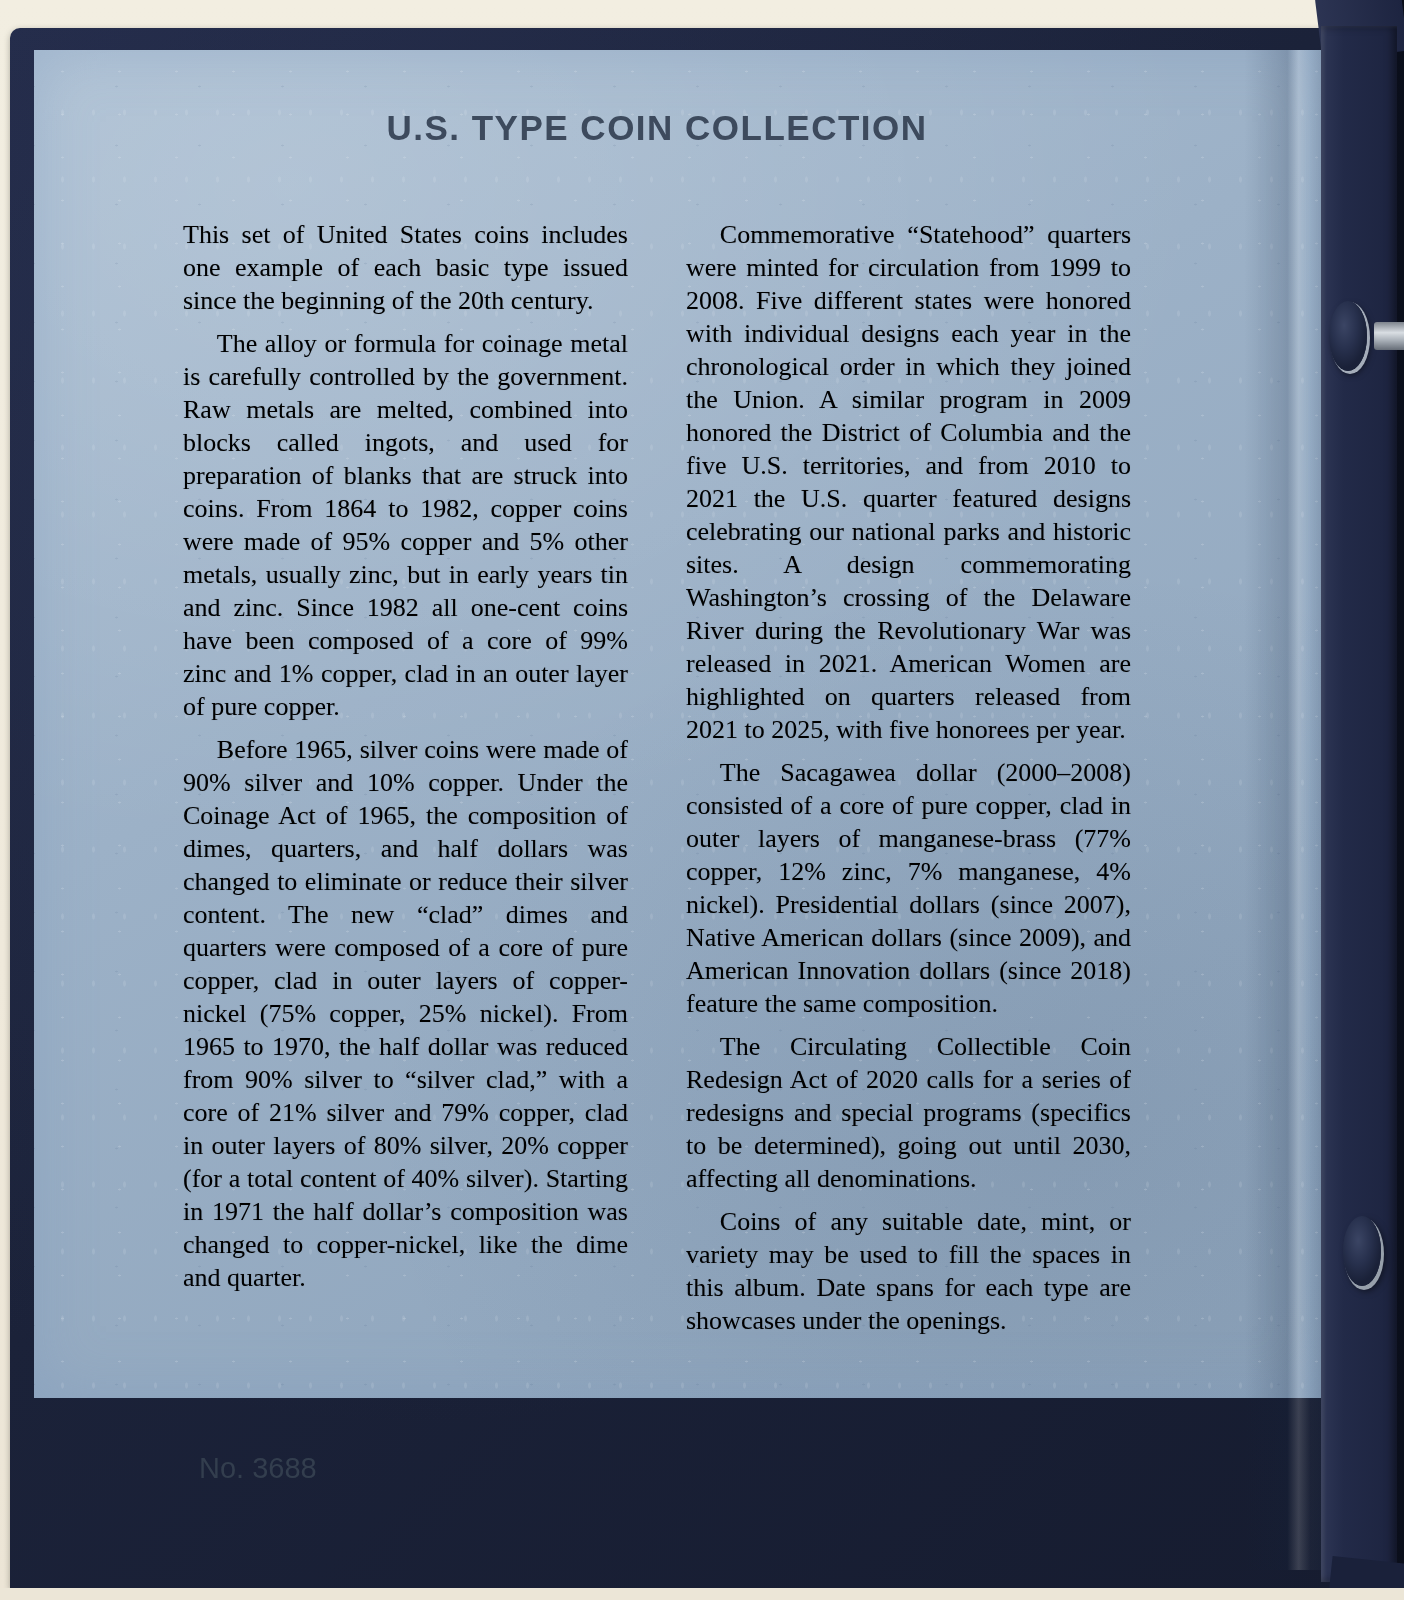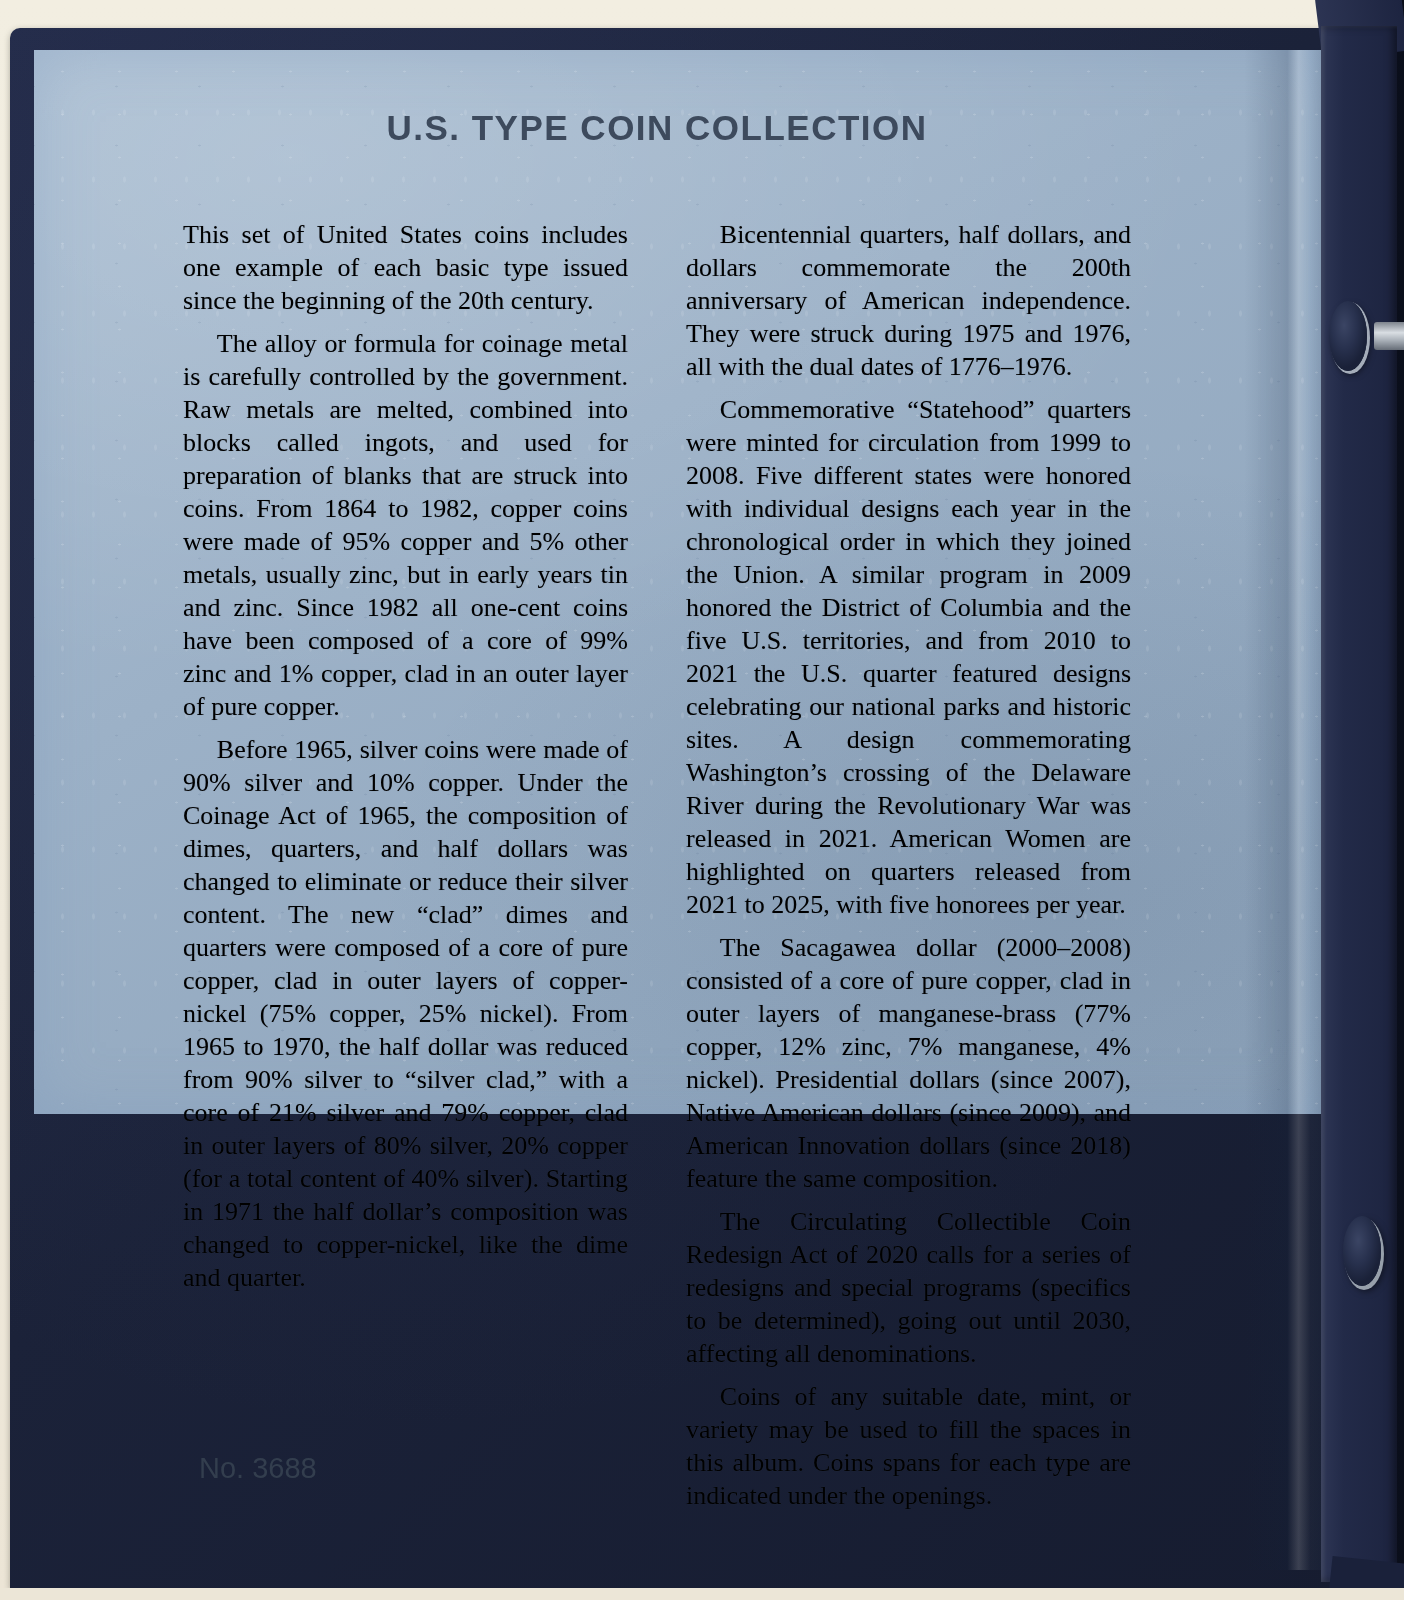--- a/index.html
+++ b/index.html
@@ -29,21 +29,21 @@
   .spine-flap{position:absolute;left:1321px;top:26px;width:76px;height:1556px;
     background:linear-gradient(90deg,#2e3655 0%,#222a48 30%,#1d2440 100%);
     box-shadow:inset 3px 0 4px rgba(255,255,255,.10), inset -4px 0 8px rgba(0,0,0,.45);}
   .spine-flap-top{position:absolute;left:1318px;top:-14px;width:86px;height:70px;
     background:linear-gradient(90deg,#2c3453,#1d2440);
     transform:rotate(-7deg);}
   .spine-flap-tip{position:absolute;left:1330px;top:1560px;width:80px;height:46px;
     background:#1a213a;transform:rotate(6deg);}
 
   
-  .page{position:absolute;left:34px;top:50px;width:1290px;height:1064px;
+  .page{position:absolute;left:34px;top:50px;width:1290px;height:1348px;
     background:
       radial-gradient(130% 90% at 20% 10%, rgba(255,255,255,.14), rgba(255,255,255,0) 55%),
       radial-gradient(90% 70% at 80% 80%, rgba(30,50,80,.10), rgba(0,0,0,0) 60%),
       linear-gradient(150deg,#aabed2 0%,#9cb1c7 40%,#92a8bf 75%,#8ea4bb 100%);
     box-shadow:inset 0 0 60px rgba(120,150,185,.35);}
   
   .page::before{content:"";position:absolute;inset:0;opacity:.5;
     background-image:
       radial-gradient(rgba(255,255,255,.35) 1px, rgba(255,255,255,0) 1.6px),
       radial-gradient(rgba(255,255,255,.22) 1px, rgba(255,255,255,0) 1.8px),
@@ -105,25 +105,24 @@
       <div class="title">U.S. TYPE COIN COLLECTION</div>
     </div>
 
     <div class="columns">
       <div class="col">
         <p class="first">This set of United States coins includes one example of each basic type issued since the beginning of the 20th century.</p>
         <p>The alloy or formula for coinage metal is carefully controlled by the government. Raw metals are melted, combined into blocks called ingots, and used for preparation of blanks that are struck into coins. From 1864 to 1982, copper coins were made of 95% copper and 5% other metals, usually zinc, but in early years tin and zinc. Since 1982 all one-cent coins have been composed of a core of 99% zinc and 1% copper, clad in an outer layer of pure copper.</p>
         <p>Before 1965, silver coins were made of 90% silver and 10% copper. Under the Coinage Act of 1965, the composition of dimes, quarters, and half dollars was changed to eliminate or reduce their silver content. The new “clad” dimes and quarters were composed of a core of pure copper, clad in outer layers of copper-nickel (75% copper, 25% nickel). From 1965 to 1970, the half dollar was reduced from 90% silver to “silver clad,” with a core of 21% silver and 79% copper, clad in outer layers of 80% silver, 20% copper (for a total content of 40% silver). Starting in 1971 the half dollar’s composition was changed to copper-nickel, like the dime and quarter.</p>
       </div>
       <div class="col">
-        <p>Bicentennial quarters, half dollars, and dollars commemorate the 200th anniversary of American independence. They were struck during 1975 and 1976, all with the dual dates of 1776–1976.</p>
         <p>Commemorative “Statehood” quarters were minted for circulation from 1999 to 2008. Five different states were honored with individual designs each year in the chronological order in which they joined the Union. A similar program in 2009 honored the District of Columbia and the five U.S. territories, and from 2010 to 2021 the U.S. quarter featured designs celebrating our national parks and historic sites. A design commemorating Washington’s crossing of the Delaware River during the Revolutionary War was released in 2021. American Women are highlighted on quarters released from 2021 to 2025, with five honorees per year.</p>
         <p>The Sacagawea dollar (2000–2008) consisted of a core of pure copper, clad in outer layers of manganese-brass (77% copper, 12% zinc, 7% manganese, 4% nickel). Presidential dollars (since 2007), Native American dollars (since 2009), and American Innovation dollars (since 2018) feature the same composition.</p>
         <p>The Circulating Collectible Coin Redesign Act of 2020 calls for a series of redesigns and special programs (specifics to be determined), going out until 2030, affecting all denominations.</p>
-        <p>Coins of any suitable date, mint, or variety may be used to fill the spaces in this album. Coins spans for each type are indicated under the openings.</p>
+        <p>Coins of any suitable date, mint, or variety may be used to fill the spaces in this album. Date spans for each type are showcases under the openings.</p>
       </div>
     </div>
 
     <div class="catalog">No. 3688</div>
   </div>
 
   <div class="spine-flap-top"></div>
   <div class="spine-flap"></div>
   <div class="spine-flap-tip"></div>
 

